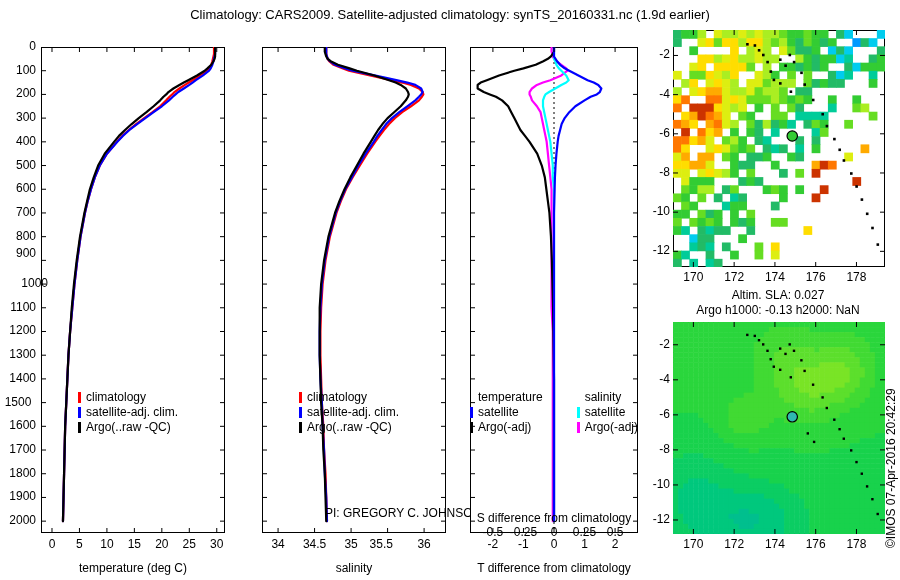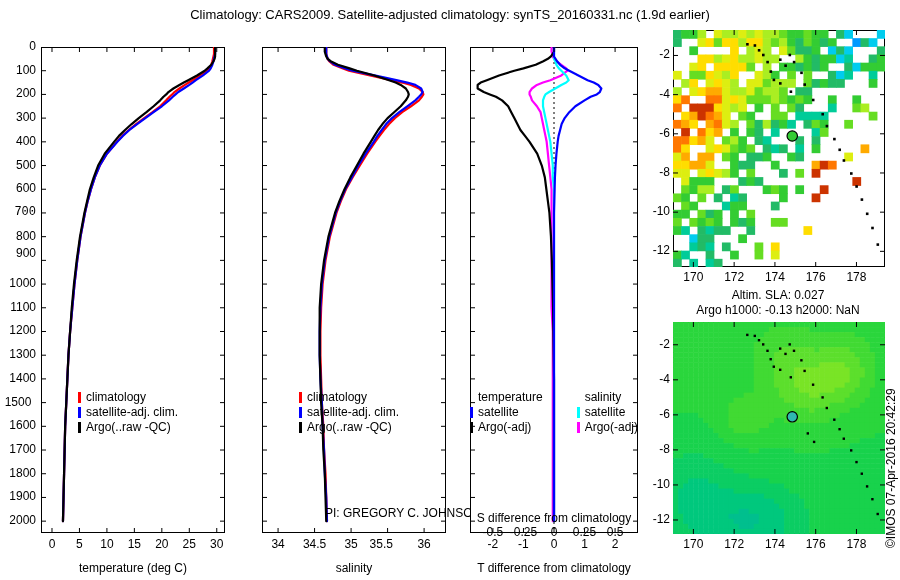--- a/index.html
+++ b/index.html
@@ -91,24 +91,24 @@
     <line x1="175.76119402985074" y1="0" x2="175.76119402985074" y2="5" stroke="#000" stroke-width="1"></line>
   </svg>
 <div id="p1yl">
     <div class="ticklbl" style="left: 0px; top: 39px; width: 36px; text-align: right;">0</div>
     <div class="ticklbl" style="left: 0px; top: 62.7073px; width: 36px; text-align: right;">100</div>
     <div class="ticklbl" style="left: 0px; top: 86.4146px; width: 36px; text-align: right;">200</div>
     <div class="ticklbl" style="left: 0px; top: 110.122px; width: 36px; text-align: right;">300</div>
     <div class="ticklbl" style="left: 0px; top: 133.829px; width: 36px; text-align: right;">400</div>
     <div class="ticklbl" style="left: 0px; top: 157.537px; width: 36px; text-align: right;">500</div>
     <div class="ticklbl" style="left: 0px; top: 181.244px; width: 36px; text-align: right;">600</div>
-    <div class="ticklbl" style="left: 0px; top: 204.951px; width: 36px; text-align: right; font-family: Liberation Mono, monospace;">700</div>
+    <div class="ticklbl" style="left: 0px; top: 204.951px; width: 36px; text-align: right;">700</div>
     <div class="ticklbl" style="left: 0px; top: 228.659px; width: 36px; text-align: right;">800</div>
     <div class="ticklbl" style="left: 0px; top: 246px; width: 36px; text-align: right;">900</div>
-    <div class="ticklbl" style="left: 0px; top: 276.073px; width: 36px; text-align: right;">1000</div>
+    <div class="ticklbl" style="left: 0px; top: 276.073px; width: 36px; text-align: right; padding-left: 12px;">1000</div>
     <div class="ticklbl" style="left: 0px; top: 299.78px; width: 36px; text-align: right;">1100</div>
     <div class="ticklbl" style="left: 0px; top: 323.488px; width: 36px; text-align: right;">1200</div>
     <div class="ticklbl" style="left: 0px; top: 347.195px; width: 36px; text-align: right;">1300</div>
     <div class="ticklbl" style="left: 0px; top: 370.902px; width: 36px; text-align: right;">1400</div>
     <div class="ticklbl" style="left: 0px; top: 394.61px; width: 36px; text-align: center;">1500</div>
     <div class="ticklbl" style="left: 0px; top: 418.317px; width: 36px; text-align: right;">1600</div>
     <div class="ticklbl" style="left: 0px; top: 442.024px; width: 36px; text-align: right;">1700</div>
     <div class="ticklbl" style="left: 0px; top: 465.732px; width: 36px; text-align: right;">1800</div>
     <div class="ticklbl" style="left: 0px; top: 489.439px; width: 36px; text-align: right;">1900</div>
     <div class="ticklbl" style="left: 0px; top: 513.146px; width: 36px; text-align: right;">2000</div>

